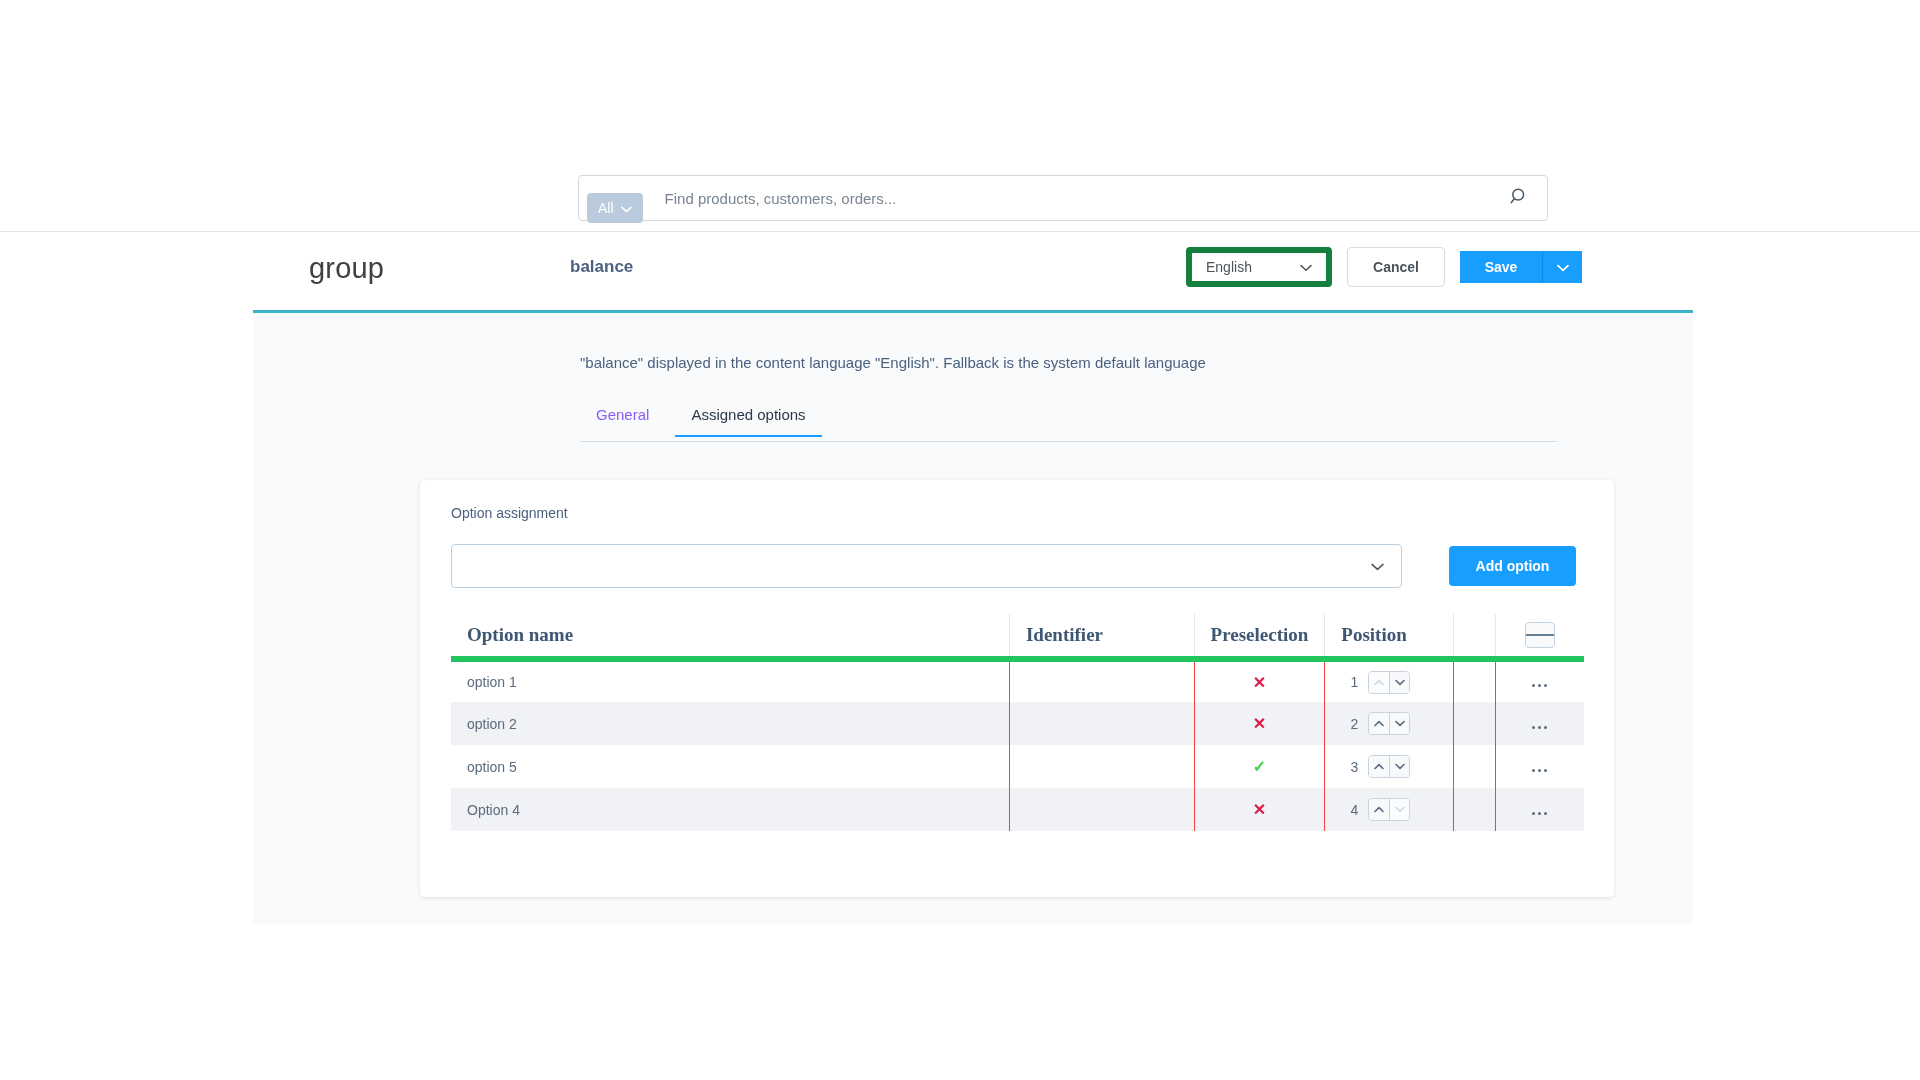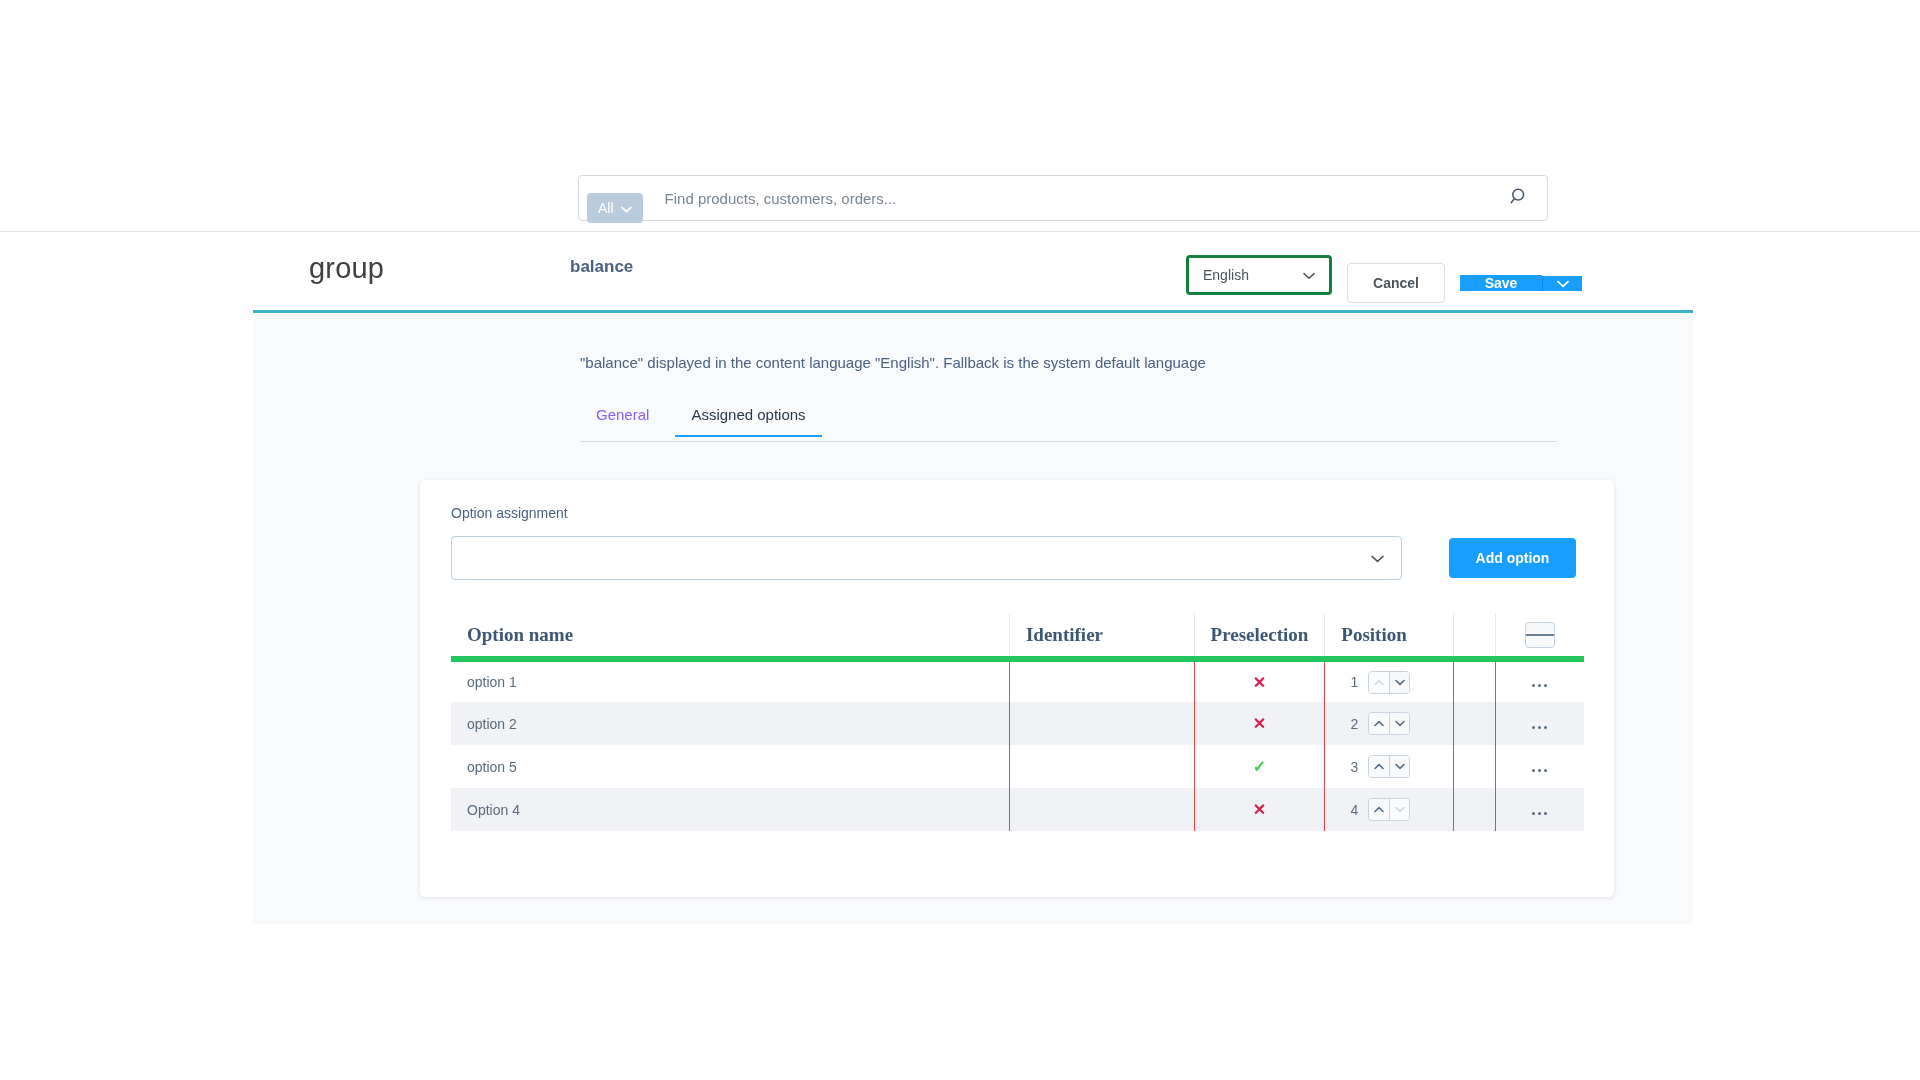--- a/index.html
+++ b/index.html
@@ -91,43 +91,42 @@
   }
   .head-actions {
     position: absolute;
     right: 111px; top: 15px;
     display: flex;
     align-items: center;
     gap: 15px;
   }
   .lang-select {
     width: 146px; height: 40px;
-    border: 3px solid #15803d;
+    border: 6px solid #15803d;
     border-radius: 4px;
     background: #ffffff;
     display: flex; align-items: center; justify-content: space-between;
     padding: 0 14px;
     font-size: 14px;
     color: #4a545b;
     cursor: pointer;
   }
   .btn-cancel {
     width: 98px; height: 40px;
     border: 1px solid #d8dde3;
     border-radius: 4px;
     background: #ffffff;
     font-family: "Liberation Sans", sans-serif;
     font-size: 14px; font-weight: 700;
     color: #4a545b;
     cursor: pointer;
-    margin-top: 16px;
   }
   .save-group {
     display: flex; height: 32px;
-    border-radius: 0; overflow: hidden; align-items: flex-end;
+    border-radius: 0; overflow: hidden;
   }
   .btn-save {
     width: 82px;
     background: #189eff;
     border: none;
     color: #ffffff;
     font-family: "Liberation Sans", sans-serif;
     font-size: 14px; font-weight: 700;
     cursor: pointer;
   }
@@ -197,21 +196,21 @@
     box-shadow: 0 1px 4px rgba(28,41,61,0.12);
   }
   .card-label {
     position: absolute;
     left: 31px; top: 25px;
     font-size: 14px;
     color: #4a6180;
   }
   .assign-row {
     position: absolute;
-    left: 31px; top: 56px;
+    left: 31px; top: 64px;
     width: 1133px;
     display: flex;
     align-items: center;
     gap: 47px;
   }
   .assign-select {
     width: 951px; height: 44px;
     border: 1px solid #bcd0e0;
     border-radius: 4px;
     background: #ffffff;

